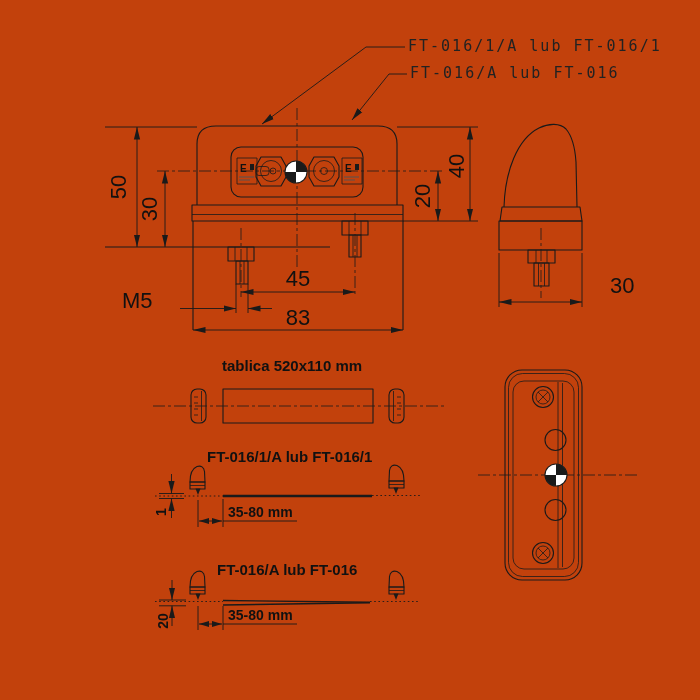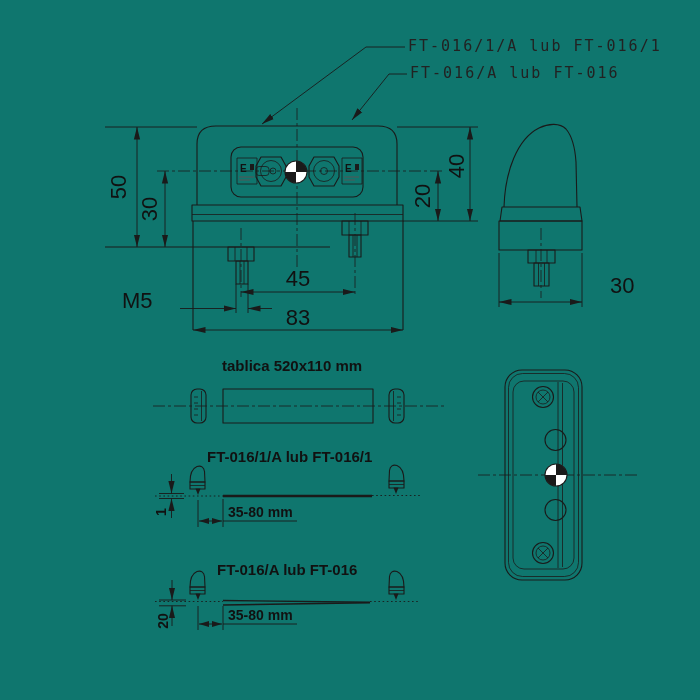--- a/index.html
+++ b/index.html
@@ -1,16 +1,16 @@
 <!DOCTYPE html>
 <html><head>
 <meta charset="utf-8">
 <style>
   html,body{margin:0;padding:0;background:#ffffff;}
-  .stage{position:relative;width:700px;height:700px;background:#0f766e;overflow:hidden;}
+  .stage{position:relative;width:700px;height:700px;background:#c2410c;overflow:hidden;}
   svg{display:block}
   
   svg .st{stroke:#1a1a1a;fill:none;stroke-width:1.1;stroke-linecap:butt;stroke-linejoin:round;}
   svg .thin{stroke-width:0.8;}
   svg .thk{stroke-width:2.6;}
   svg .w15{stroke-width:1.4;}
   svg .cl{stroke:#1a1a1a;fill:none;stroke-width:0.8;stroke-dasharray:12 3 3 3;}
   svg .dot{stroke:#1a1a1a;fill:none;stroke-width:0.9;stroke-dasharray:1.6 2.6;}
   svg .dim{stroke:#1a1a1a;fill:none;stroke-width:0.9;}
   svg .fillb{fill:#1a1a1a;stroke:none;}

